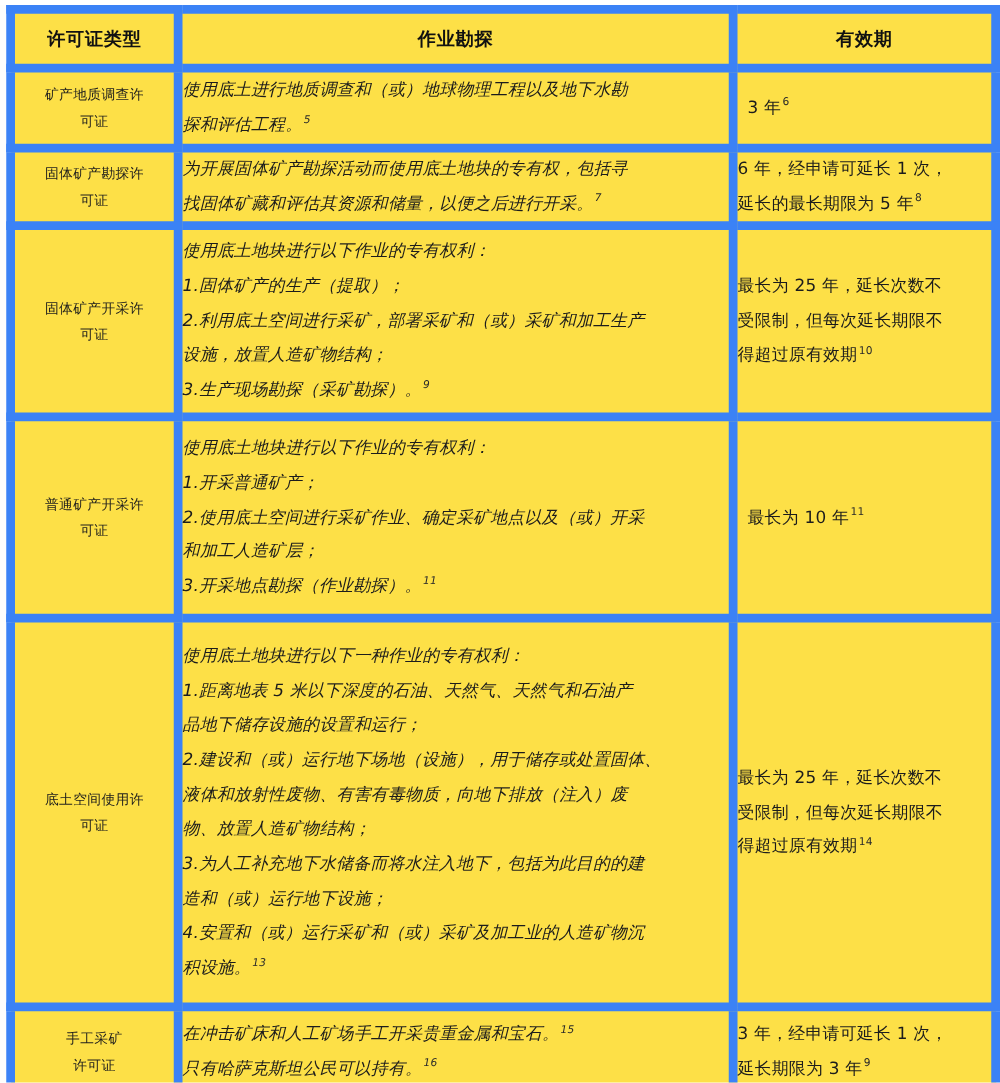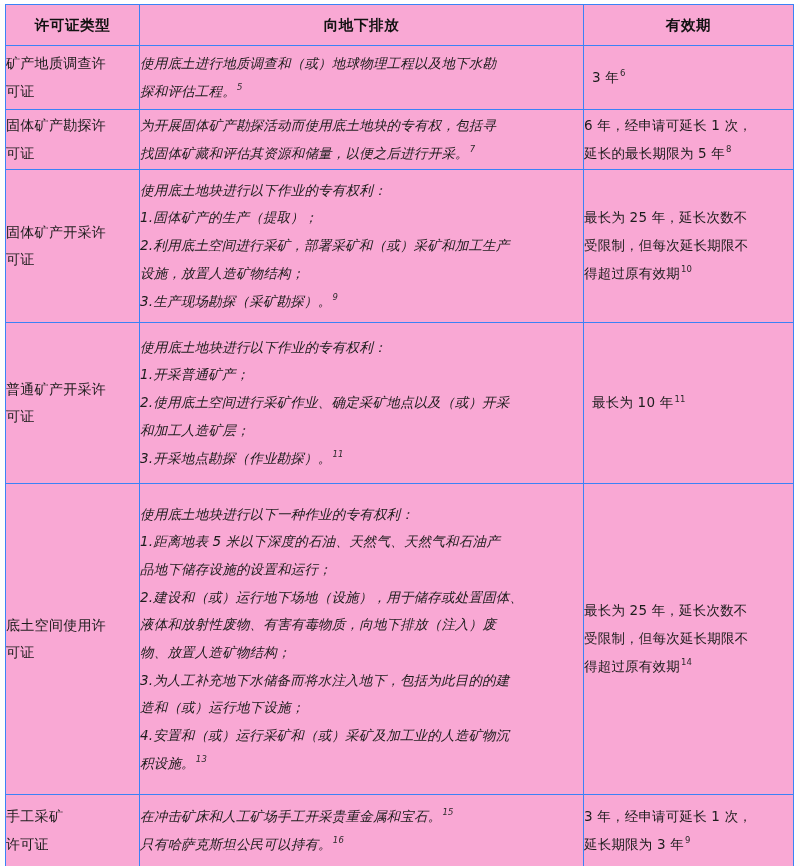--- a/index.html
+++ b/index.html
@@ -28,37 +28,37 @@
     margin: 4px 0 0 5px;
     table-layout: fixed;
     background: #fefefd;
   }
   table.license-table col.c-type   { width: 134px; }
   table.license-table col.c-content{ width: 444px; }
   table.license-table col.c-term   { width: 210px; }
 
   table.license-table th,
   table.license-table td {
-    border: 1px solid #3b82f6;
+    border: 7px solid #3b82f6;
     vertical-align: middle;
     padding: 0;
-    background: #f9a8d4;
+    background: #fde047;
   }
   table.license-table thead th {
     text-align: center;
     font-weight: bold;
     font-size: 14.5px;
     letter-spacing: 0.6px;
     height: 36px;
     padding: 2px 4px;
     color: #111;
   }
   td.type-cell {
-    text-align: left;
-    font-size: 14px;
+    text-align: center;
+    font-size: 11px;
     line-height: 1.95;
     padding: 4px 3px;
     color: #1c1c1c;
     letter-spacing: 0.3px;
   }
   td.content-cell {
     text-align: left;
     font-size: 13.5px;
     line-height: 2.05;
     padding: 6px 9px 6px 10px;
@@ -93,21 +93,21 @@
 <div class="sheet">
   <table class="license-table">
     <colgroup>
       <col class="c-type">
         <col class="c-content">
         <col class="c-term">
     </colgroup>
     <thead>
       <tr>
         <th>许可证类型</th>
-        <th>向地下排放</th>
+        <th>作业勘探</th>
         <th>有效期</th>
       </tr>
     </thead>
     <tbody id="tbody">
         <tr style="height: 64px;">
           <td class="type-cell">
             <span class="type-line">矿产地质调查许</span>
             <span class="type-line">可证</span>
           </td>
           <td class="content-cell">

